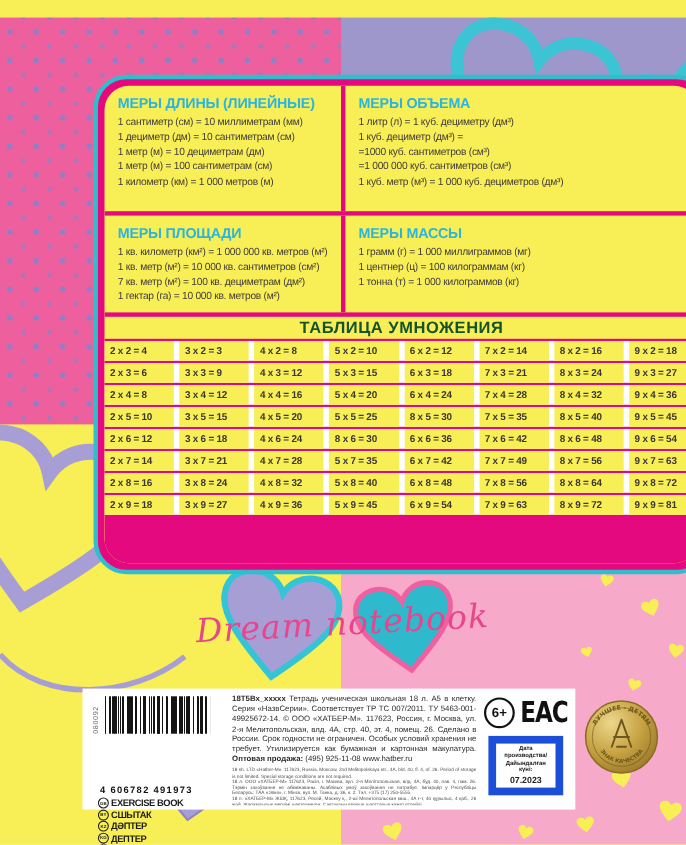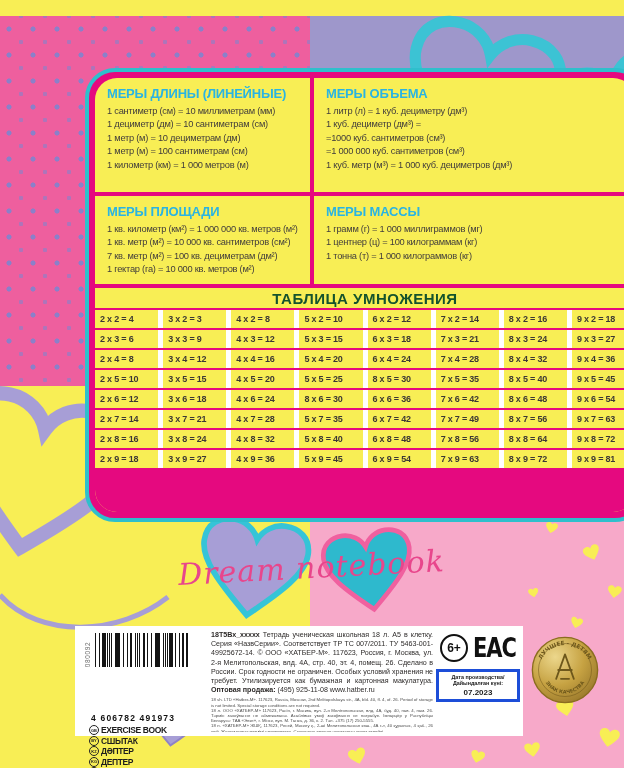--- a/index.html
+++ b/index.html
@@ -75,21 +75,21 @@
   #info-text{font-size:7.1px;line-height:9.2px;color:#2d2a29;text-align:justify;}
   #info-text b{font-weight:bold;}
   #fine-print{margin-top:2px;}
   .fine-line{font-size:4.3px;line-height:5.2px;color:#4c4c4c;text-align:justify;}
 
   #panel-colC{width:82px;flex:none;display:flex;flex-direction:column;align-items:center;}
   #marks-row{display:flex;align-items:center;gap:5px;margin-top:3px;}
   #age-mark{width:24px;height:24px;border:2.4px solid #111;border-radius:50%;
     display:flex;align-items:center;justify-content:center;font-size:12px;font-weight:bold;color:#111;}
   #eac-mark{font-size:21px;font-weight:900;color:#111;letter-spacing:-1px;transform:scaleY(1.25);font-family:"DejaVu Sans",sans-serif;}
-  #date-box{margin-top:7px;border:3px solid #1d4ed8;padding:2px 3px;text-align:center;width:84px;box-sizing:border-box;}
+  #date-box{margin-top:7px;border:7px solid #1d4ed8;padding:2px 3px;text-align:center;width:68px;box-sizing:border-box;}
   .date-line{font-size:5.4px;font-weight:bold;color:#222;line-height:6.4px;}
   #date-value{font-size:8px;font-weight:bold;color:#222;margin-top:1px;}
 
   
   #medal{position:absolute;left:531px;top:636px;width:68px;height:68px;z-index:6;}
   .medal-arc-text{fill:#6d571b;font-weight:bold;font-family:"DejaVu Sans",sans-serif;}
 </style>
 </head>
 <body>
 

